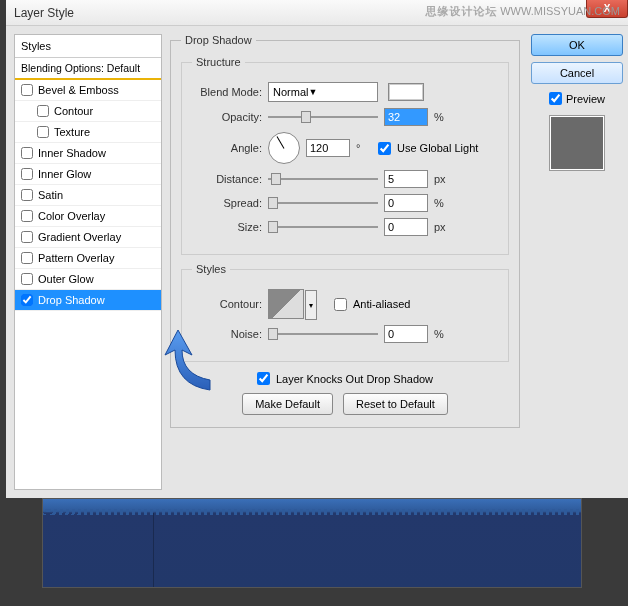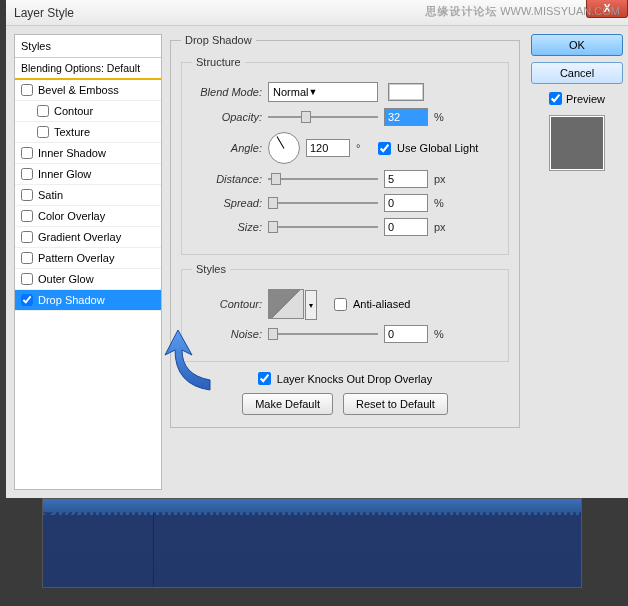--- a/index.html
+++ b/index.html
@@ -21,21 +21,21 @@
 .style-item { padding: 4px 6px; display: flex; align-items: center; gap: 5px; border-bottom: 1px solid #eee; }
 .style-item.indent { padding-left: 22px; }
 .style-item input[type=checkbox] { width: 12px; height: 12px; }
 .style-item.selected { background: #1e90ff; color: #fff; }
 
 .center-panel { flex: 1; display: flex; flex-direction: column; gap: 8px; }
 fieldset { border: 1px solid #bbb; padding: 8px 10px 12px; }
 legend { padding: 0 4px; color: #333; font-size: 11px; }
 fieldset.inner { border: 1px solid #ccc; margin-top: 2px; }
 .form-row { display: flex; align-items: center; margin: 6px 0; gap: 6px; }
-.form-row .lbl { width: 70px; text-align: right; color: #333; font-style: italic; }
+.form-row .lbl { width: 70px; text-align: right; color: #333; }
 .combo { width: 110px; height: 20px; border: 1px solid #888; background: #fff; display:flex; align-items:center; padding:0 4px; justify-content:flex-start; }
 .combo .arrow { font-size: 9px; }
 .color-sw { width: 36px; height: 18px; border: 1px solid #888; background: #fff; box-shadow: inset 0 0 0 1px #ccc; margin-left: 4px; }
 .slider { flex: 1; height: 14px; position: relative; max-width: 110px; }
 .slider::before { content:""; position:absolute; top:6px; left:0; right:0; height:2px; background:#999; }
 .slider .thumb { position:absolute; top:1px; width:10px; height:12px; background:#ddd; border:1px solid #888; }
 .num-input { width: 44px; height: 18px; border: 1px solid #888; padding: 1px 3px; font-size: 11px; text-align:left; }
 .num-input.hl { background:#3399ff; color:#fff; }
 .unit { width: 16px; color:#333; }
 
@@ -205,21 +205,21 @@
             <div class="slider">
                 <div class="thumb" style="left:0"></div>
               </div>
             <input class="num-input" value="0" style="">
             <span class="unit">%</span>
           </div>
         </fieldset>
 
         <div class="form-row" style="justify-content:center;margin-top:10px">
           <input type="checkbox" checked="" style="">
-          <span>Layer Knocks Out Drop Overlay</span>
+          <span>Layer Knocks Out Drop Shadow</span>
         </div>
         <div class="bottom-row">
           <button class="btn">Make Default</button>
           <button class="btn">Reset to Default</button>
         </div>
       </fieldset>
     </div>
 
     <div class="right-panel">
       <button class="rbtn primary">OK</button>

